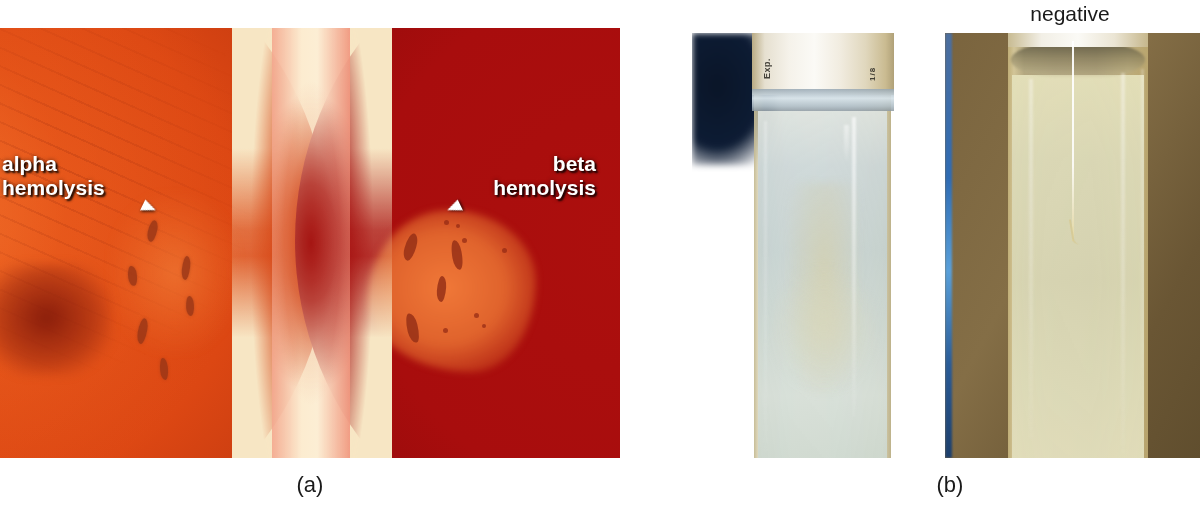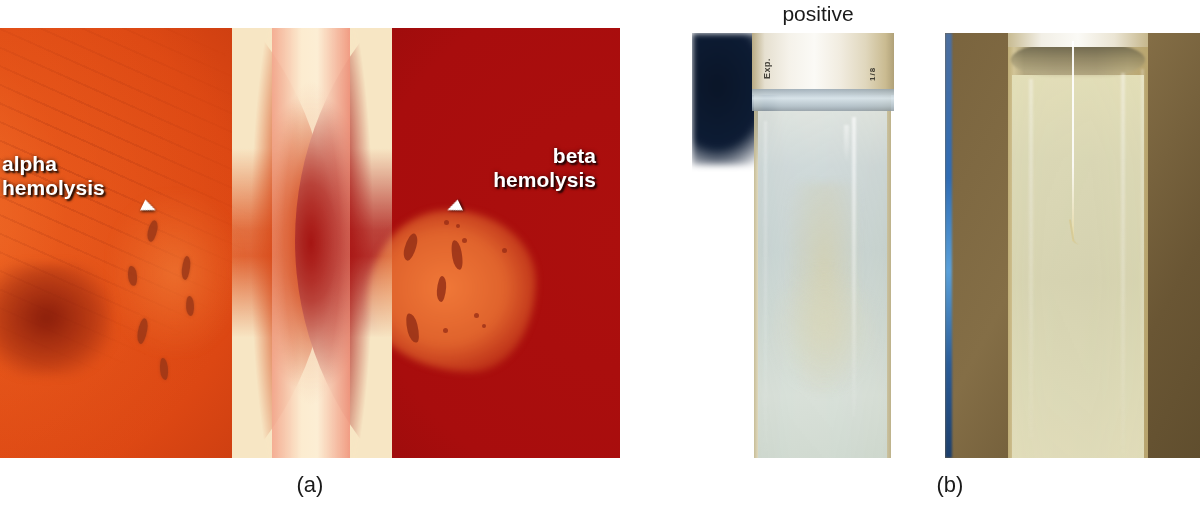--- a/index.html
+++ b/index.html
@@ -90,21 +90,21 @@
   .col-b{background:rgba(150,48,22,.85);}
   .dot{position:absolute;border-radius:50%;background:rgba(145,40,18,.7);}
 
   
   .plate-label{
     position:absolute;color:#ffffff;font-size:21px;font-weight:700;line-height:1.16;
     text-shadow:2px 2px 2px rgba(0,0,0,.85), 0 0 4px rgba(0,0,0,.55);
     white-space:pre-line;
   }
   .label-alpha{left:2px;top:124px;text-align:left;}
-  .label-beta{right:24px;top:116px;text-align:right;}
+  .label-beta{right:24px;top:124px;text-align:right;}
 
   .pointer{position:absolute;width:0;height:0;}
   .pointer-alpha{
     left:142px;top:174px;
     border-left:14px solid #ffffff;border-top:5px solid transparent;border-bottom:7px solid transparent;
     transform:rotate(26deg);
     filter:drop-shadow(1.5px 1.5px 1.5px rgba(0,0,0,.8));
   }
   .pointer-beta{
     left:447px;top:174px;
@@ -309,21 +309,21 @@
 hemolysis</div>
       <div class="pointer pointer-alpha"></div>
 
       <div class="plate-label label-beta">beta
 hemolysis</div>
       <div class="pointer pointer-beta"></div>
 
     </div>
   </div>
 
-  <div class="tube-head head-pos">positive</div>
+  <div class="tube-head head-neg">negative</div>
 
   <div class="panel-b">
 
     <div class="tube-photo tube-pos">
       <div class="bg-pos"></div>
       <div class="bg-pos-dark"></div>
 
       <div class="tube tube-body-pos"></div>
       <div class="tube-liq-pos"></div>
       <div class="turbid"></div>

